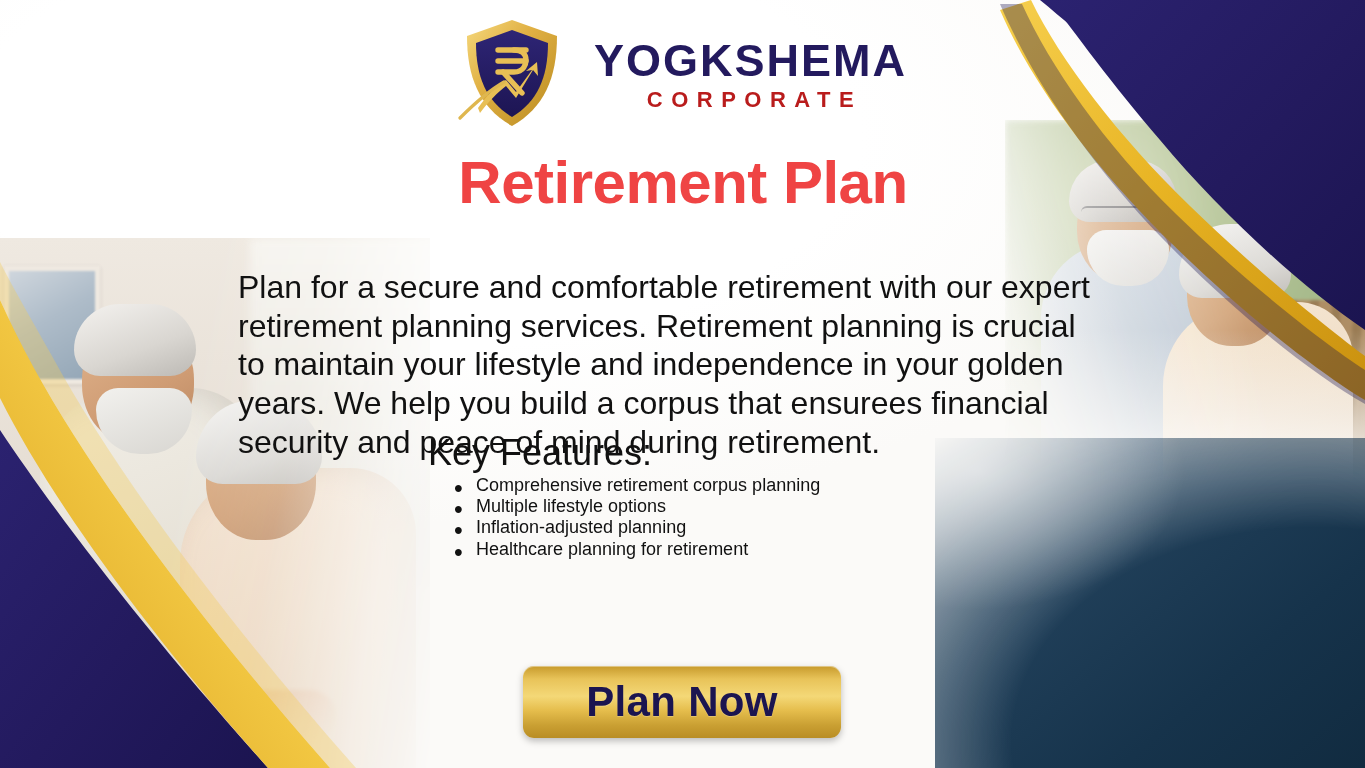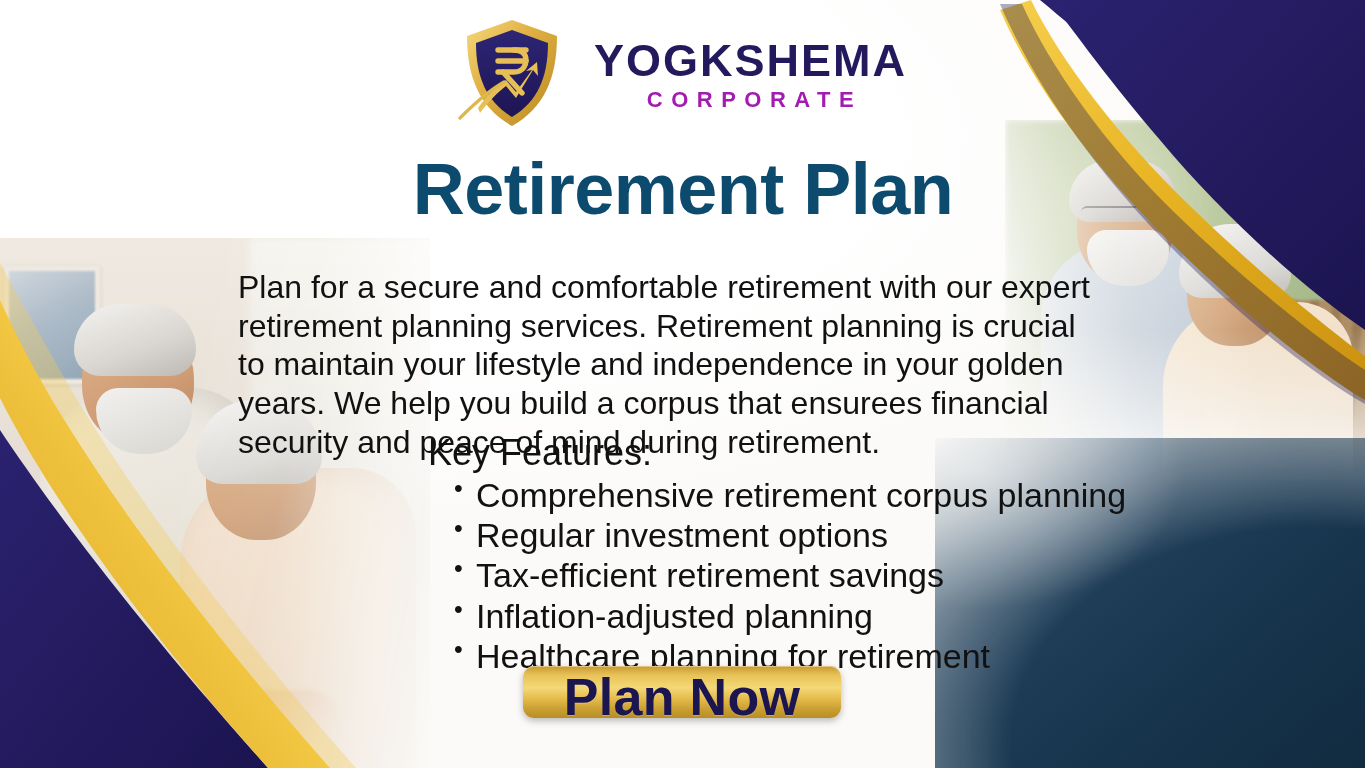--- a/index.html
+++ b/index.html
@@ -227,32 +227,32 @@
     font-size: 45px;
     font-weight: 700;
     letter-spacing: 2.0px;
     color: #231a5e;
   }
   .wordmark .sub {
     margin-top: 6px;
     font-size: 22px;
     font-weight: 600;
     letter-spacing: 8.5px;
-    color: #a21caf;
+    color: #b91c1c;
     padding-left: 8px;
   }
 
   .headline {
     position: absolute;
     left: 1px; right: 0; top: 152px;
     text-align: center;
-    font-size: 72px;
+    font-size: 60px;
     font-weight: 700;
     letter-spacing: -0.5px;
-    color: #0c4a6e;
+    color: #ef4444;
     line-height: 1.03;
   }
 
   .paragraph {
     position: absolute;
     left: 238px; top: 268px;
     width: 852px;
     font-size: 32px;
     line-height: 1.21;
     color: #111111;
@@ -271,43 +271,43 @@
     margin-bottom: 1px;
     color: #111111;
   }
   .features ul {
     margin: 0;
     padding-left: 48px;
     list-style: none;
   }
   .features li {
     position: relative;
-    font-size: 34px;
+    font-size: 18px;
     line-height: 1.185;
     color: #111111;
     white-space: nowrap;
   }
   .features li::before {
     content: "\2022";
     position: absolute;
     left: -22px;
     top: -1px;
     font-size: 25px;
     color: #111111;
   }
 
   .cta {
     position: absolute;
     left: 523px; top: 666px;
-    width: 318px; height: 52px;
+    width: 318px; height: 72px;
     border: none;
     border-radius: 11px;
     cursor: pointer;
     font-family: "Liberation Sans", sans-serif;
-    font-size: 52px;
+    font-size: 42px;
     font-weight: 700;
     color: #1b1550;
     letter-spacing: .3px;
     background: linear-gradient(180deg, #c79a2c 0%, #e8c359 18%, #f4d877 42%, #e5bd4c 62%, #caa033 82%, #b98d24 100%);
     box-shadow: 0 3px 7px rgba(0,0,0,.26), inset 0 1px 0 rgba(255,255,255,.42);
     text-shadow: 0 1px 0 rgba(255,255,255,.22);
   }
 </style>
 </head>
 <body>
@@ -473,22 +473,21 @@
     </div>
 
     <div class="headline">Retirement Plan</div>
 
     <div class="paragraph">Plan for a secure and comfortable retirement with our expert retirement planning services. Retirement planning is crucial to maintain your lifestyle and independence in your golden years. We help you build a corpus that ensurees financial security and peace of mind during retirement.</div>
 
     <div class="features">
       <div class="features-title">Key Features:</div>
       <ul>
         <li>Comprehensive retirement corpus planning</li>
-        <li>Regular investment options</li>
-        <li>Tax-efficient retirement savings</li>
+        <li>Multiple lifestyle options</li>
         <li>Inflation-adjusted planning</li>
         <li>Healthcare planning for retirement</li>
       </ul>
     </div>
 
     <button class="cta">Plan Now</button>
 
   </div>
 </div>
 

